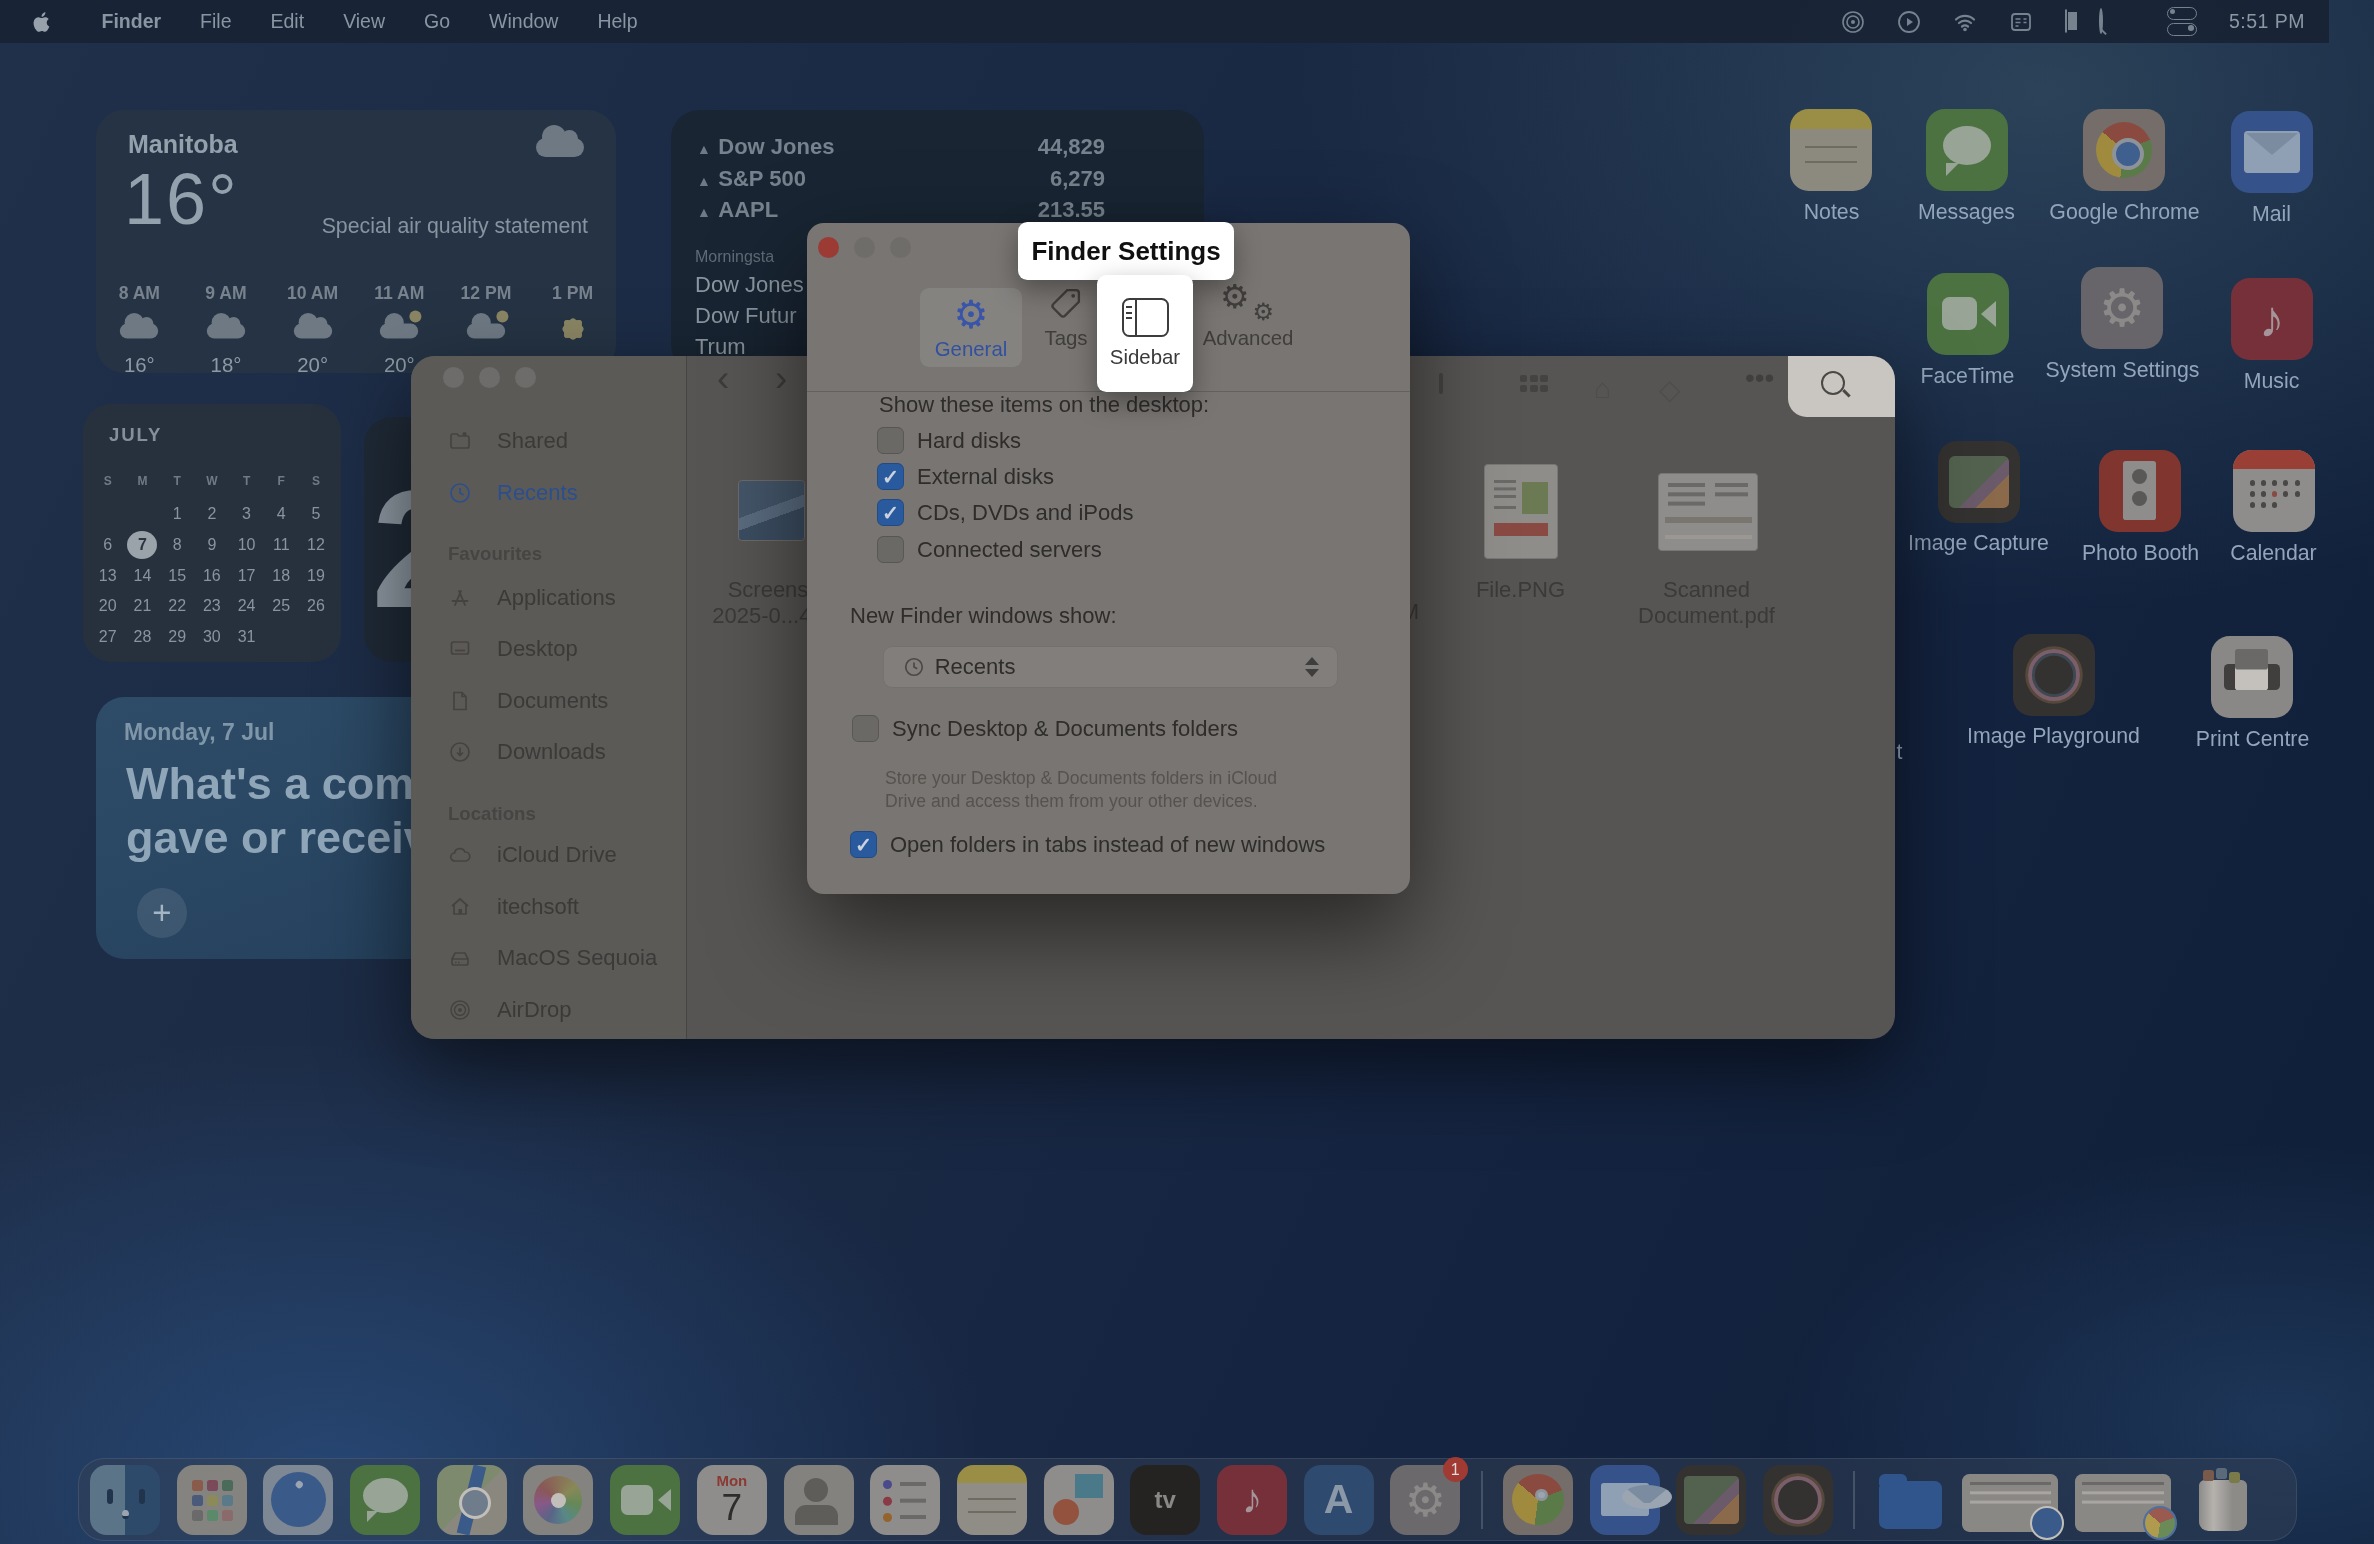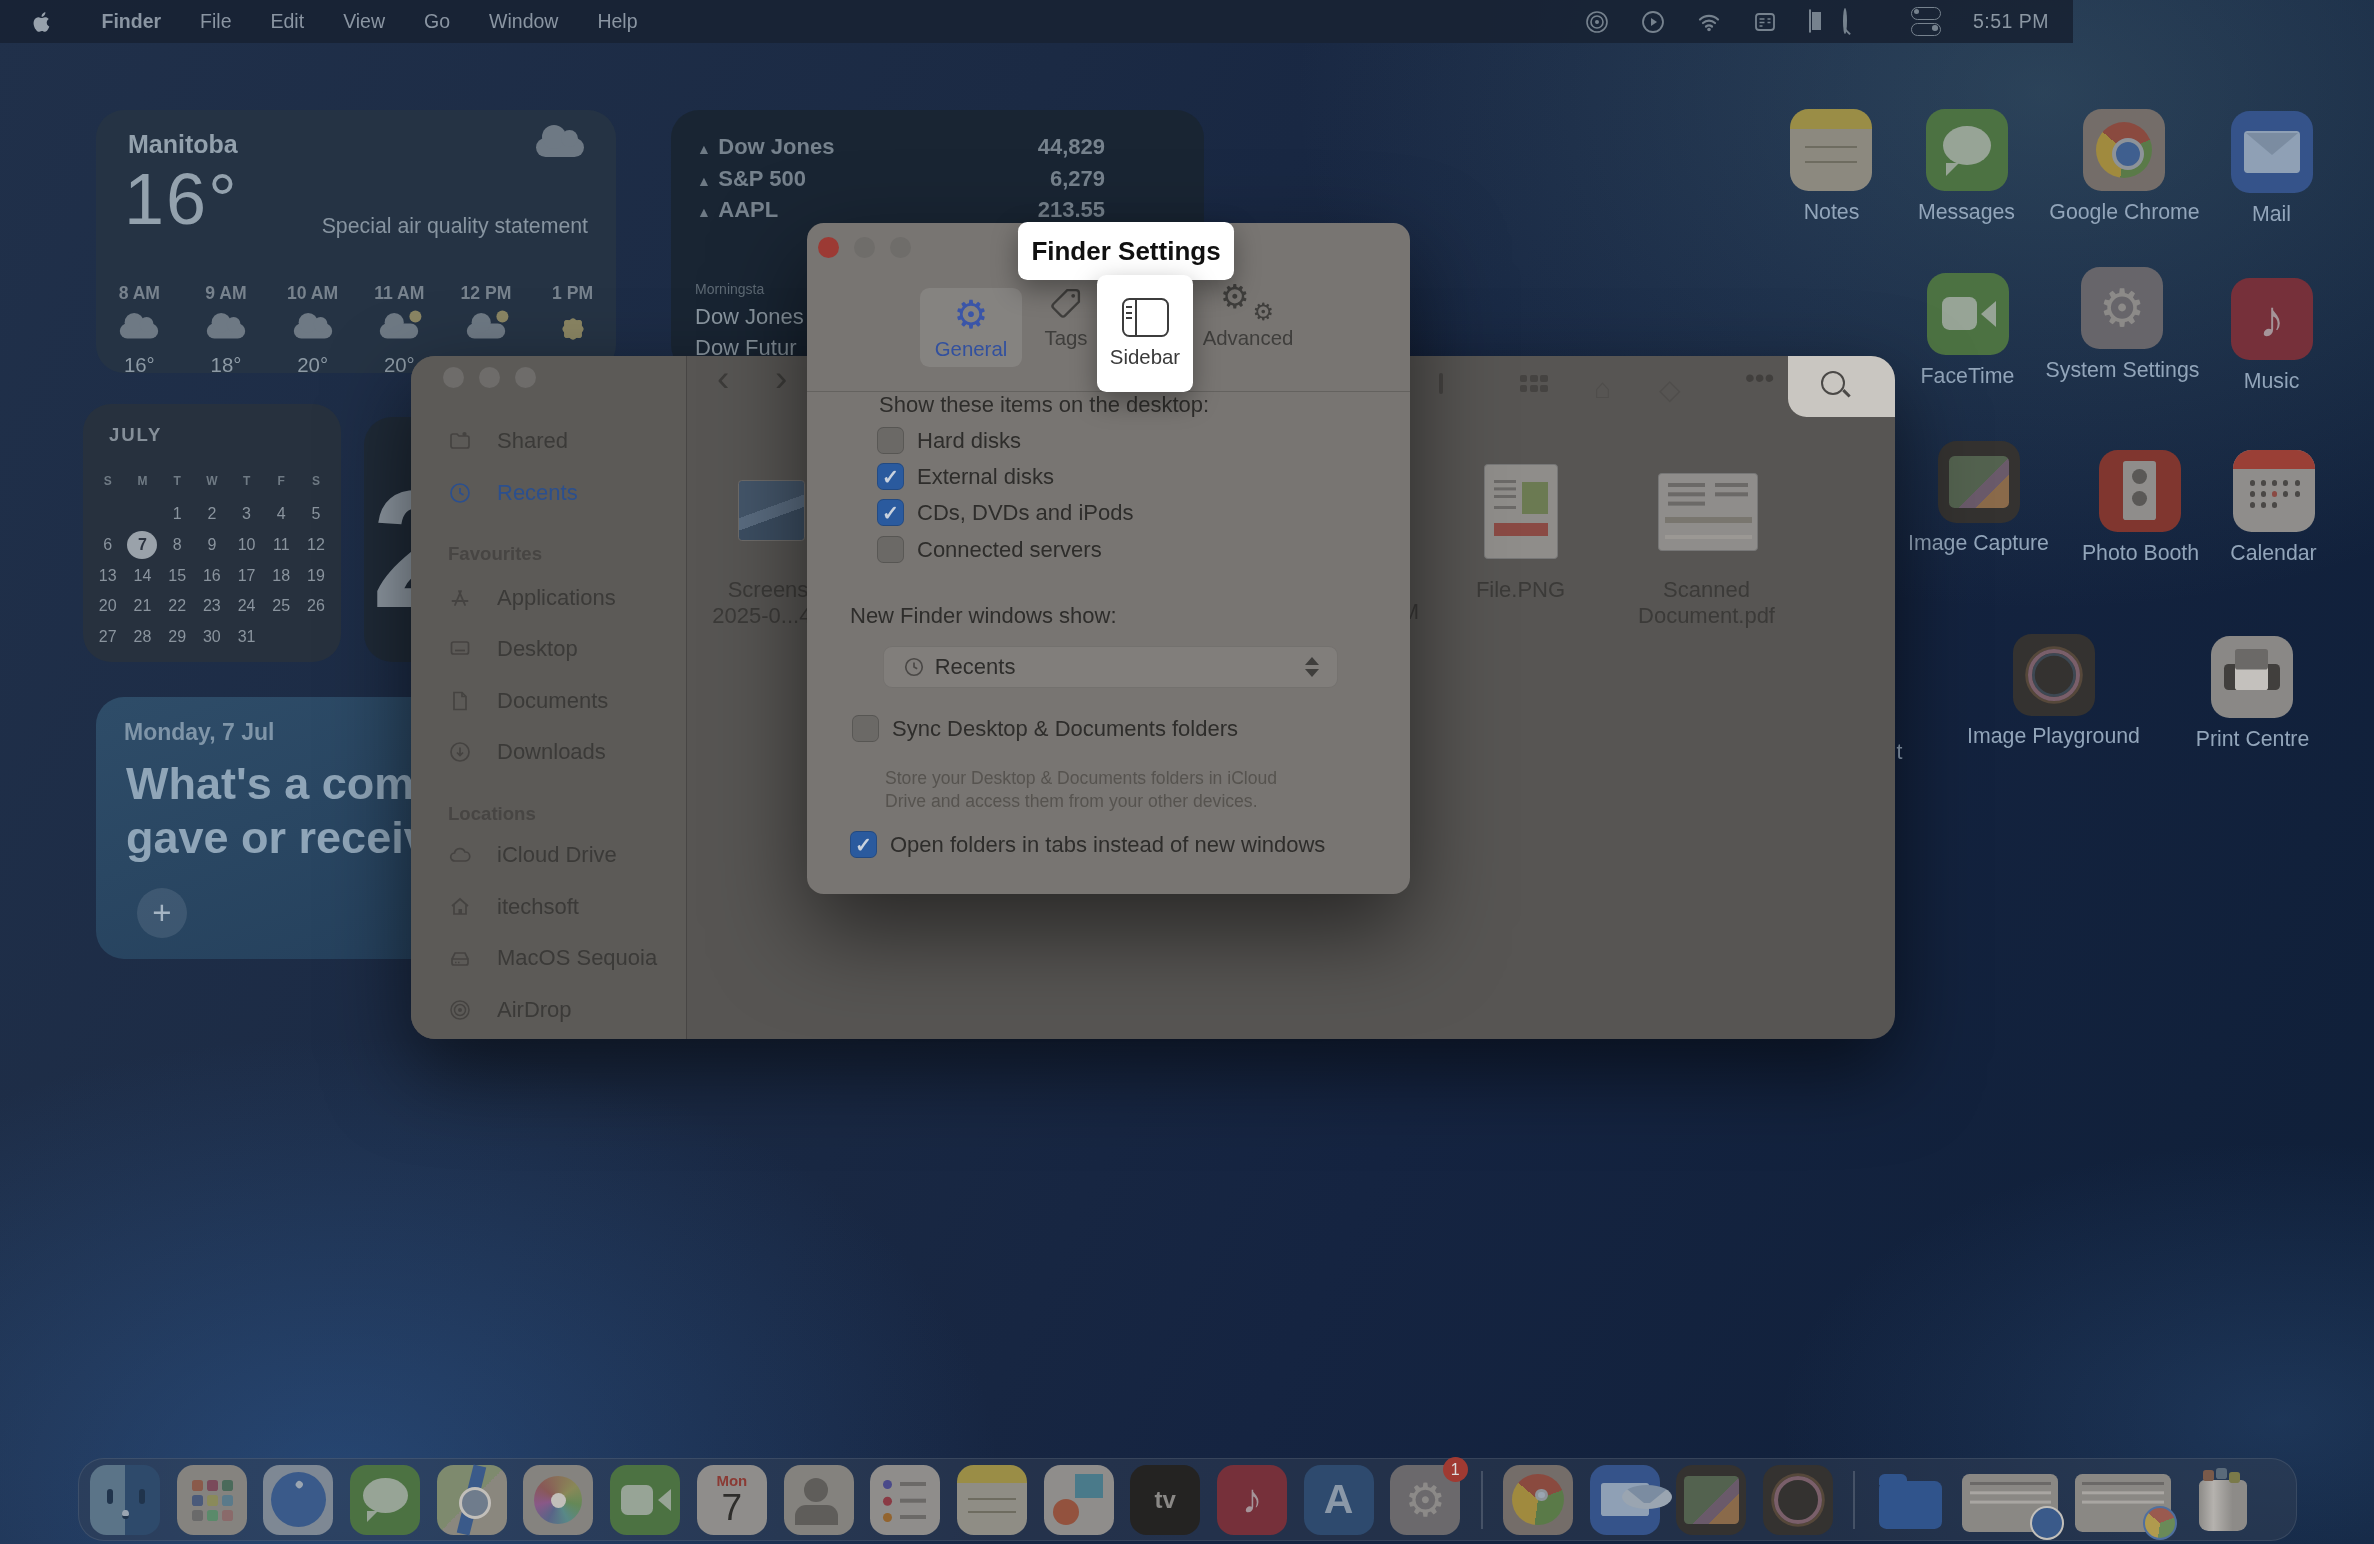--- a/index.html
+++ b/index.html
@@ -5,21 +5,21 @@
   html,body{margin:0;padding:0;width:2375px;height:1544px;overflow:hidden;
     font-family:"Liberation Sans",sans-serif;-webkit-font-smoothing:antialiased;}
   .abs{position:absolute;}
   #stage{position:relative;width:2375px;height:1544px;
     background:
       radial-gradient(1206px 835px at 86% 6%, rgba(96,138,148,.30), transparent 62%),
       radial-gradient(1113px 742px at 14% 96%, rgba(52,104,170,.45), transparent 60%),
       radial-gradient(835px 464px at 96% 92%, rgba(70,120,180,.25), transparent 60%),
       linear-gradient(115deg,#20304a 0%,#1b2a44 35%,#152441 62%,#0f1f38 100%);}
   
-  #menubar{left:0;top:0;width:2073px;height:43px;background:rgba(24,35,52,.92);z-index:40;
+  #menubar{left:0;top:0;width:2329px;height:43px;background:rgba(24,35,52,.92);z-index:40;
     display:flex;align-items:center;color:#8a95a2;font-size:19.5px;}
   #menubar .apple{width:24px;height:24px;margin:0 28px 0 30px;color:#97a1ac;}
   .mi{margin:0 19.5px;cursor:default;}
   .mi.b{font-weight:bold;}
   #mstatus{position:absolute;right:24px;top:0;height:43px;display:flex;align-items:center;gap:32px;color:#76828e;}
   .sic{width:24px;height:24px;position:relative;display:flex;align-items:center;justify-content:center;}
   .sic svg{width:24px;height:24px;}
   .bat{width:32px;height:15px;border:1.9px solid #76828e;border-radius:3.7px;position:relative;}
   .bat::before{content:"";position:absolute;left:1.9px;top:1.9px;bottom:1.9px;width:9.3px;background:#76828e;}
   .bat::after{content:"";position:absolute;right:-5.6px;top:3.7px;width:2.8px;height:7.4px;background:#76828e;border-radius:0 1.9px 1.9px 0;}
@@ -49,21 +49,21 @@
   .wi{transform:scale(.8);height:24px;display:flex;align-items:flex-end;}
   .wi-sun{width:24px;height:24px;border-radius:50%;background:#8a8563;
     box-shadow:0 -9.3px 0 -8.3px #8a8563,0 9.3px 0 -8.3px #8a8563,9.3px 0 0 -8.3px #8a8563,-9.3px 0 0 -8.3px #8a8563,7.4px 7.4px 0 -8.3px #8a8563,-7.4px 7.4px 0 -8.3px #8a8563,7.4px -7.4px 0 -8.3px #8a8563,-7.4px -7.4px 0 -8.3px #8a8563;}
   .wi-partly{position:relative;} .wi-partly::after{content:"";position:absolute;right:-3.7px;top:-16.7px;width:15px;height:15px;border-radius:50%;background:#8a8563;z-index:-1;}
   #w-stocks{left:671px;top:110px;width:533px;height:263px;background:rgba(26,37,50,.94);overflow:hidden;}
   .qcol{position:absolute;top:24px;display:flex;flex-direction:column;gap:5.6px;}
   .qrow{display:flex;justify-content:space-between;font-size:22px;font-weight:bold;color:#76828d;}
   .qrow .up{font-size:14px;margin-right:7.4px;color:#6e7a85;}
   #headlines{left:24px;top:135px;width:116px;overflow:hidden;white-space:nowrap;}
   .hl{font-size:22px;color:#8b97a1;line-height:31px;}
-  .hl.small{font-size:14px;color:#5f6b76;line-height:24px;margin-top:32px;}
+  .hl.small{font-size:16px;color:#5f6b76;line-height:24px;}
   #w-cal{left:83px;top:404px;width:258px;height:258px;background:rgba(40,50,62,.92);}
   #cal-month{left:26px;top:20.4px;font-size:18.6px;font-weight:bold;letter-spacing:1.9px;color:#858f99;}
   .calrow{position:absolute;left:7.4px;width:243px;display:flex;justify-content:space-around;}
   .calrow span{width:30px;text-align:center;font-size:16px;color:#8a949e;line-height:28px;height:28px;}
   .calrow.hdr span{font-size:12px;font-weight:bold;color:#6f7a84;}
   .calrow span.sel{background:#9aa2aa;color:#2c3440;border-radius:50%;font-weight:bold;}
   #w-part{left:364px;top:417px;width:223px;height:245px;background:rgba(32,42,54,.92);overflow:hidden;color:#8e98a2;}
   #w-part .big{position:absolute;left:7.4px;top:37px;font-size:167px;font-weight:bold;}
   #w-journal{left:96px;top:697px;width:520px;height:262px;
     background:linear-gradient(160deg,rgba(47,78,106,.95),rgba(36,64,92,.95));color:#8fa5b8;}

